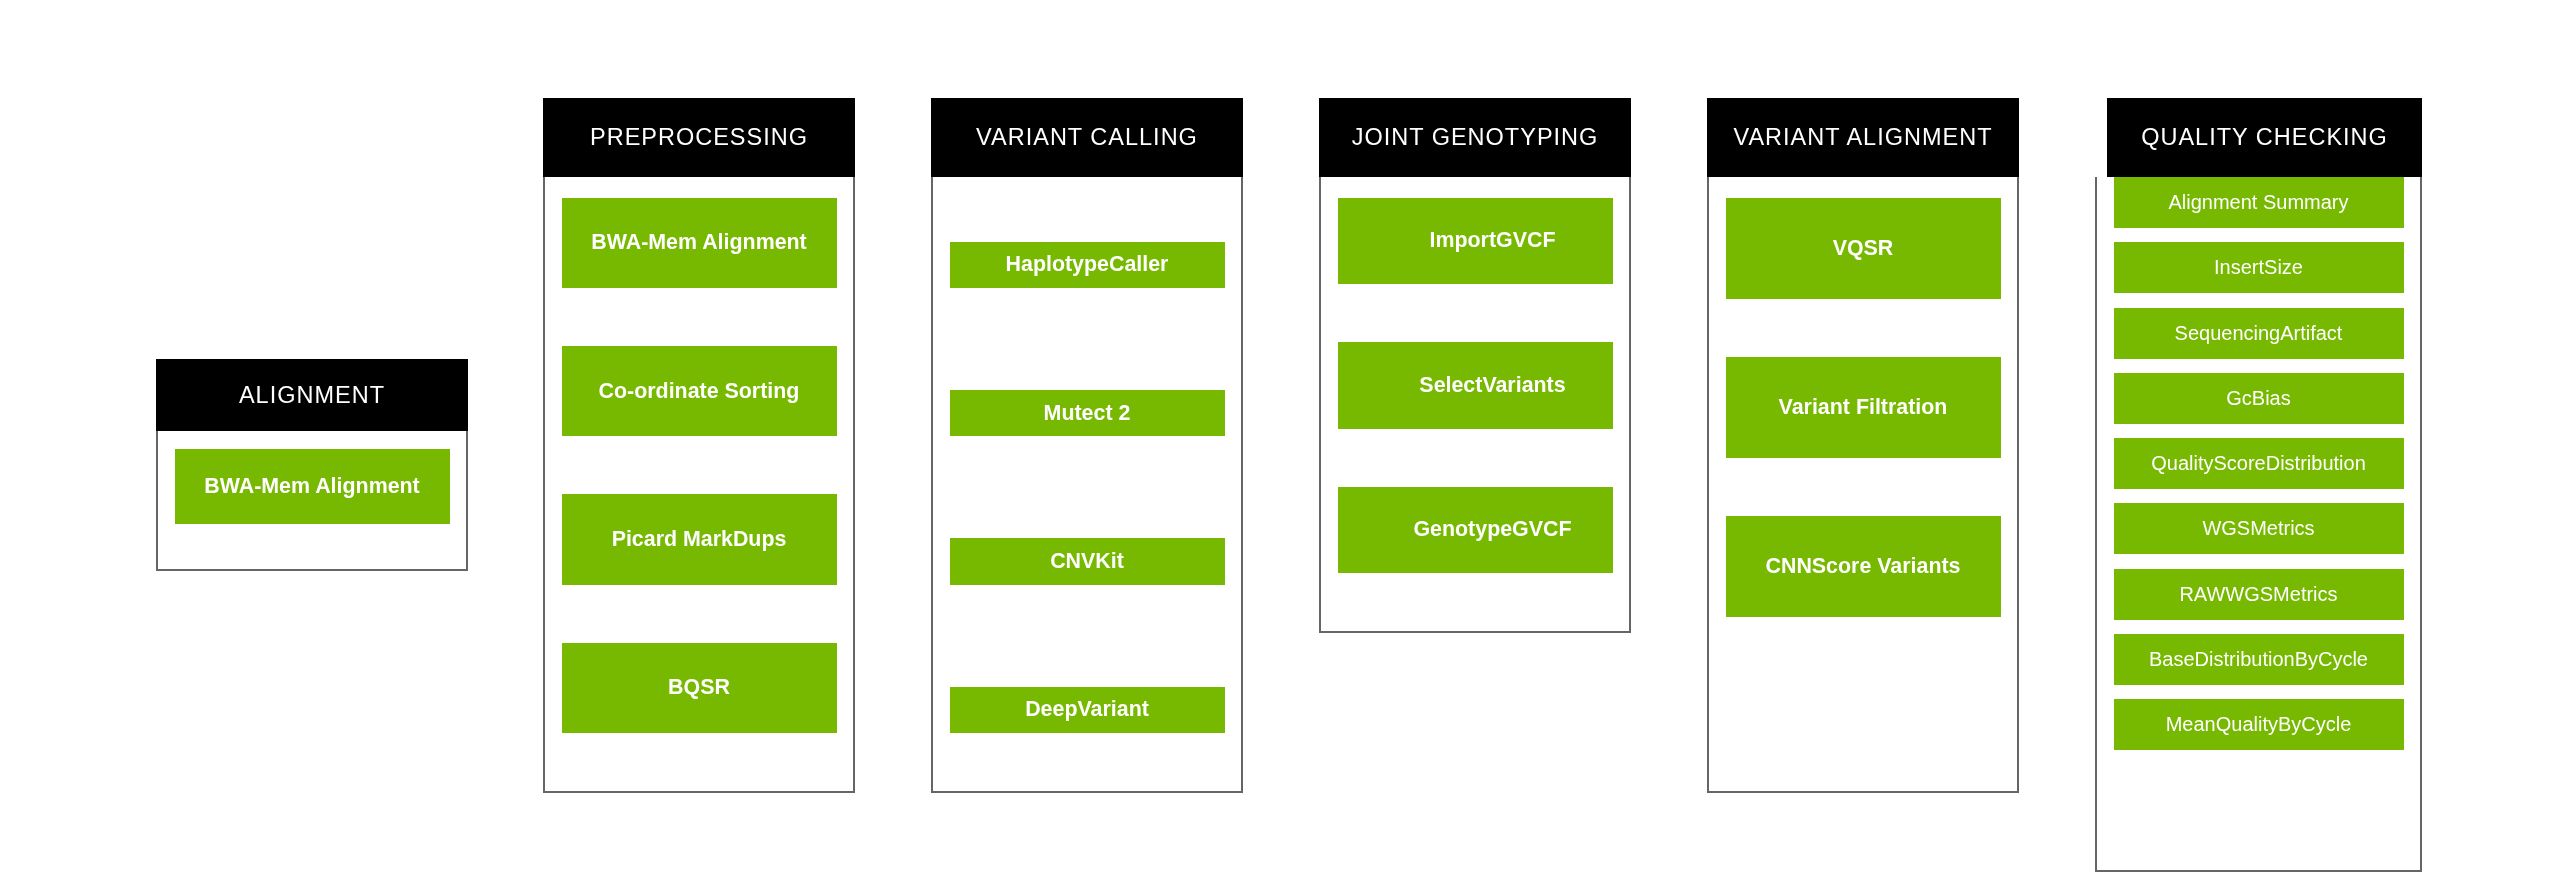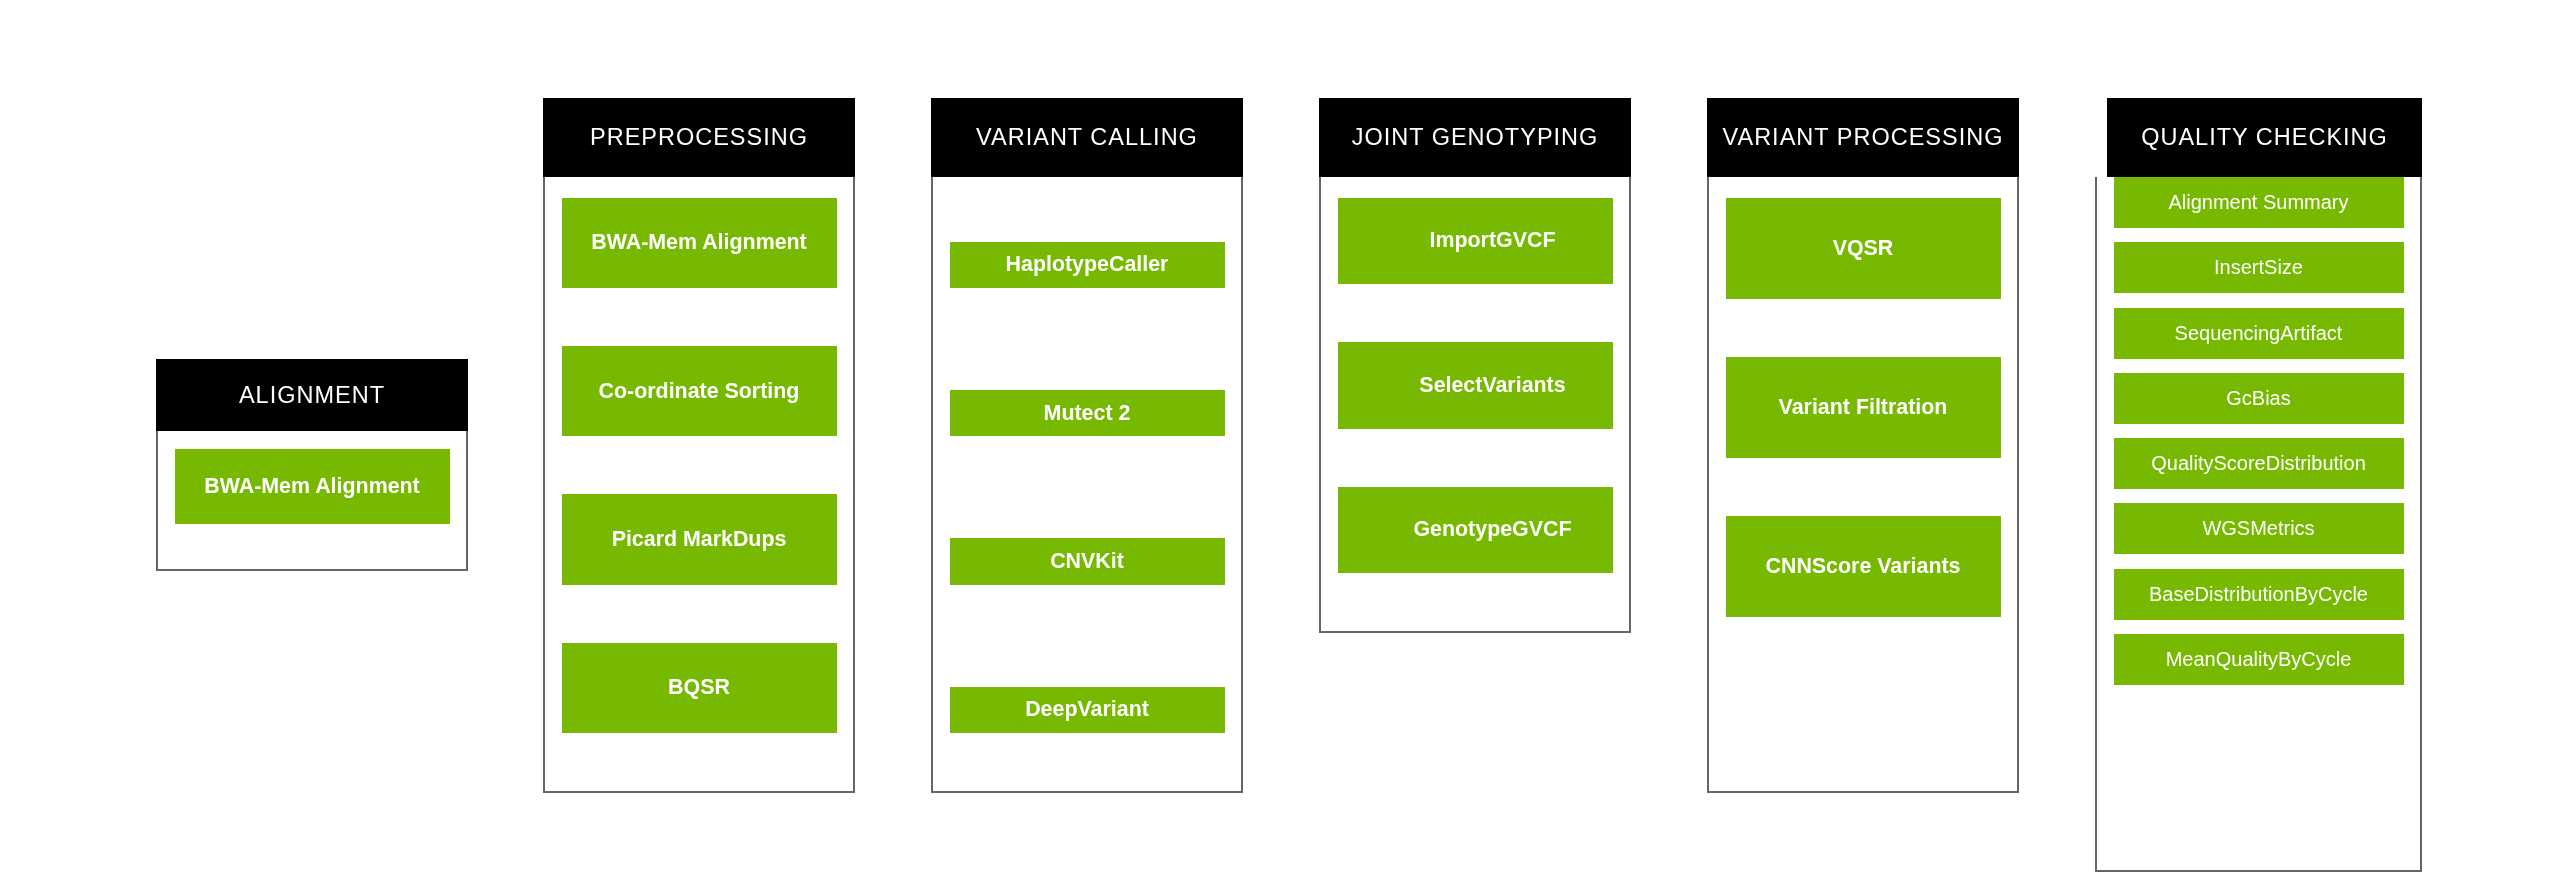--- a/index.html
+++ b/index.html
@@ -164,36 +164,37 @@
   <div class="stage stage-tall" id="stage-jointgenotyping">
     <div class="stage-header">JOINT GENOTYPING</div>
     <div class="stage-body">
       <div class="task">ImportGVCF</div>
       <div class="task">SelectVariants</div>
       <div class="task">GenotypeGVCF</div>
     </div>
   </div>
 
   <div class="stage stage-tall" id="stage-variantprocessing">
-    <div class="stage-header">VARIANT PROCESSING</div>
+    <div class="stage-header">VARIANT ALIGNMENT</div>
     <div class="stage-body">
       <div class="task">VQSR</div>
       <div class="task">Variant Filtration</div>
       <div class="task">CNNScore Variants</div>
     </div>
   </div>
 
   <div class="stage" id="stage-quality">
     <div class="stage-header">QUALITY CHECKING</div>
     <div class="stage-body">
       <div class="task">Alignment Summary</div>
       <div class="task">InsertSize</div>
       <div class="task">SequencingArtifact</div>
       <div class="task">GcBias</div>
       <div class="task">QualityScoreDistribution</div>
       <div class="task">WGSMetrics</div>
+      <div class="task">RAWWGSMetrics</div>
       <div class="task">BaseDistributionByCycle</div>
       <div class="task">MeanQualityByCycle</div>
     </div>
   </div>
 
 </div>
 
 
 </body></html>

